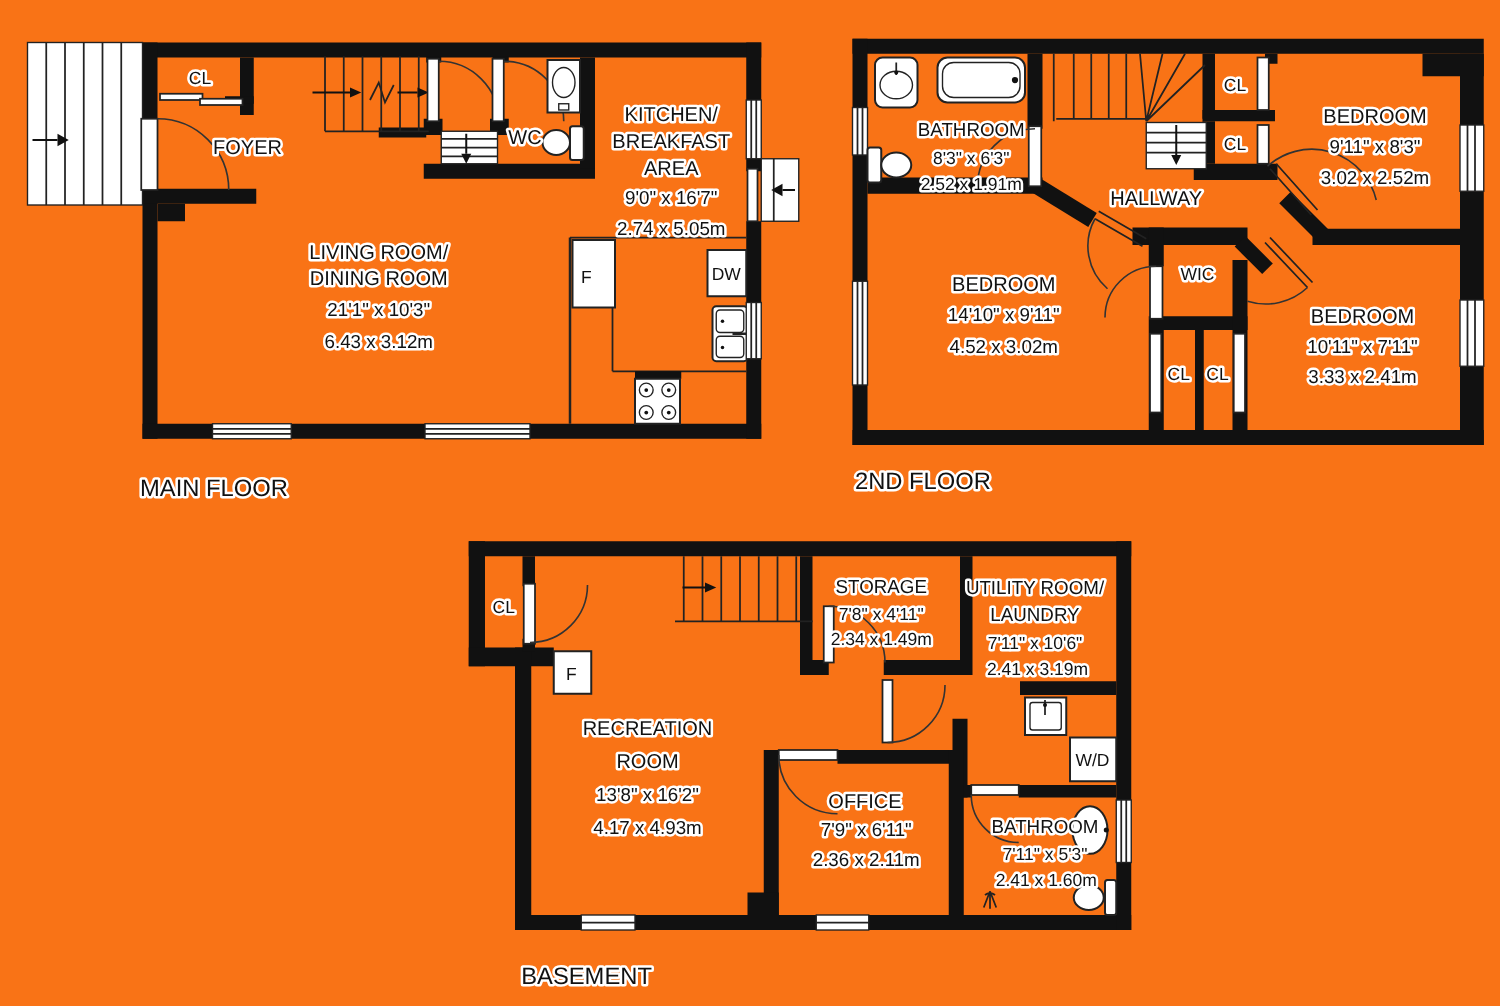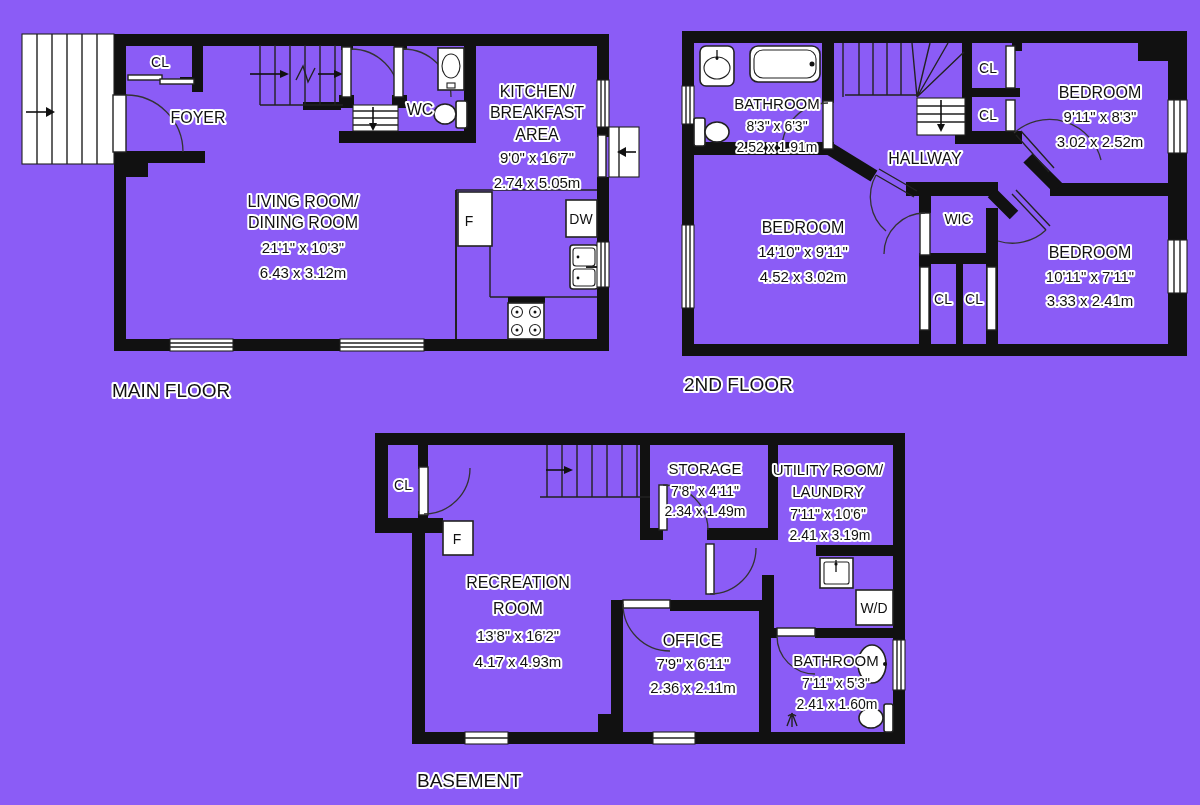--- a/index.html
+++ b/index.html
@@ -1,16 +1,16 @@
 <!DOCTYPE html>
 <html><head>
 <meta charset="utf-8">
 <style>
   html,body{margin:0;padding:0;background:#fff;}
-  .page{position:relative;width:1200px;height:805px;background:#8b5cf6;overflow:hidden;}
+  .page{position:relative;width:1200px;height:805px;background:#f97316;overflow:hidden;}
   svg{position:absolute;left:0;top:0;}
   .wall{fill:#111;stroke:none;}
   .thin{stroke:#222;stroke-width:1.4;fill:none;}
   .thin2{stroke:#222;stroke-width:2;fill:none;}
   .fixt{stroke:#222;stroke-width:1.6;fill:#fff;}
   .fixt-thin{stroke:#222;stroke-width:1.1;fill:#fff;}
   .leaf{stroke:#222;stroke-width:1.4;fill:#fff;}
   .arc{stroke:#333;stroke-width:1.3;fill:none;}
   .arrow{stroke:#111;stroke-width:1.6;fill:none;}
   .ah{fill:#111;stroke:none;}

